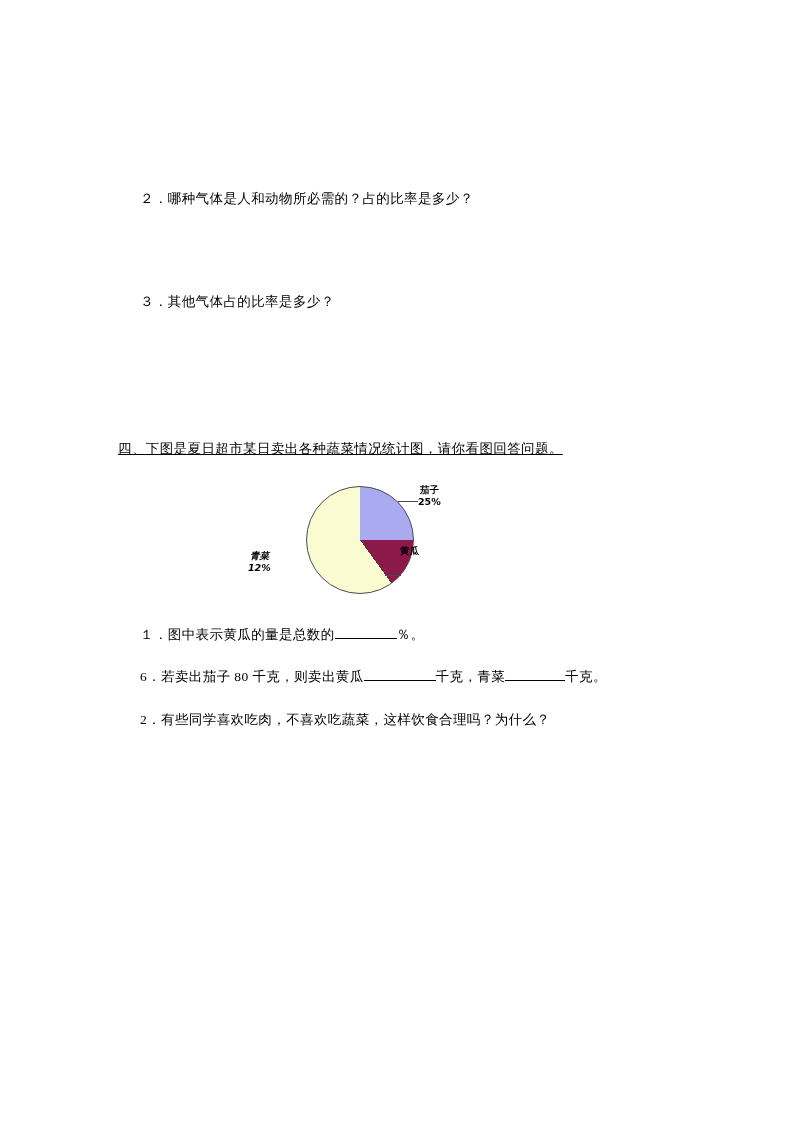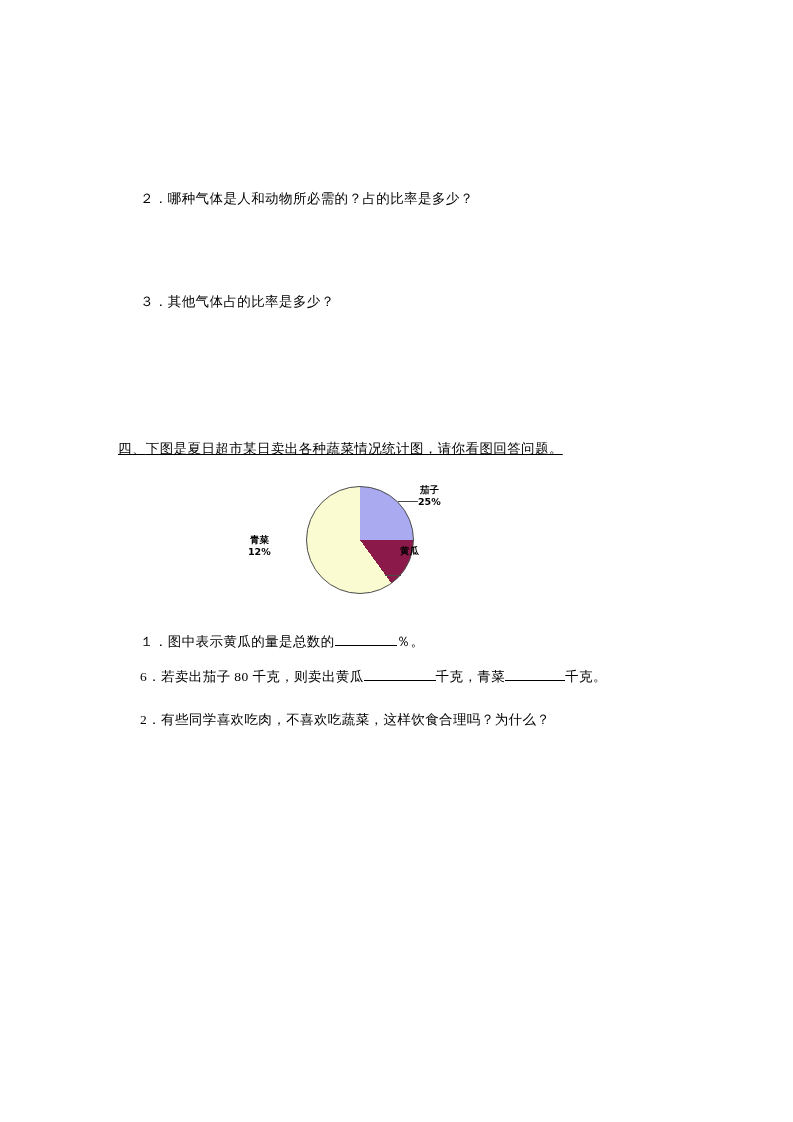--- a/index.html
+++ b/index.html
@@ -70,21 +70,21 @@
     font-weight: bold;
     line-height: 1.25;
     color: #000;
     text-align: center;
     white-space: nowrap;
   }
   .label .pct {
     font-weight: bold;
   }
   .lbl-qiezi { left: 170px; top: 6px; }
-  .lbl-qingcai { left: 0px; top: 56px; }
+  .lbl-qingcai { left: 0px; top: 72px; font-style: italic; }
   .lbl-huanggua { left: 152px; top: 68px; font-family: Liberation Serif, serif; }
   .leader {
     position: absolute;
     background: #4a4a4a;
   }
 </style>
 </head>
 <body>
 
 <div class="page">
@@ -111,21 +111,21 @@
     <div class="label lbl-qingcai">
       <div>青菜</div>
       <div class="pct">12%</div>
     </div>
 
     <div class="label lbl-huanggua">
       <div>黄瓜</div>
     </div>
   </div>
 
-  <div class="q-line" style="left:140px; top:625px;margin-top:7px;">
+  <div class="q-line" style="left:140px; top:625px;">
     <span>１．图中表示黄瓜的量是总数的</span><span class="blank b-short"></span><span>％。</span>
   </div>
 
   <div class="q-line" style="left:140px; top:667px;">
     <span>6．若卖出茄子 80 千克，则卖出黄瓜</span><span class="blank b-mid"></span><span>千克，青菜</span><span class="blank b-mid2"></span><span>千克。</span>
   </div>
 
   <div class="q-line" style="left:140px; top:711px;">2．有些同学喜欢吃肉，不喜欢吃蔬菜，这样饮食合理吗？为什么？</div>
 
 </div>

